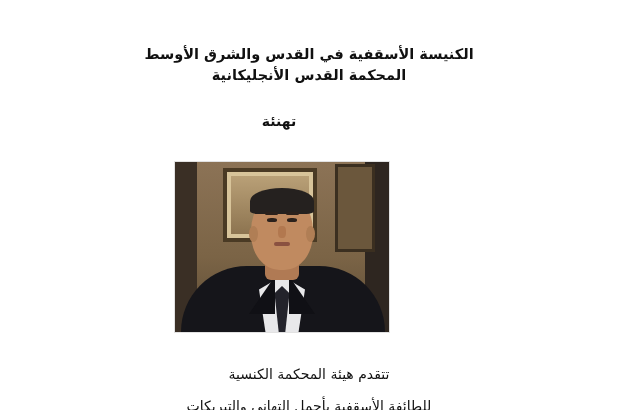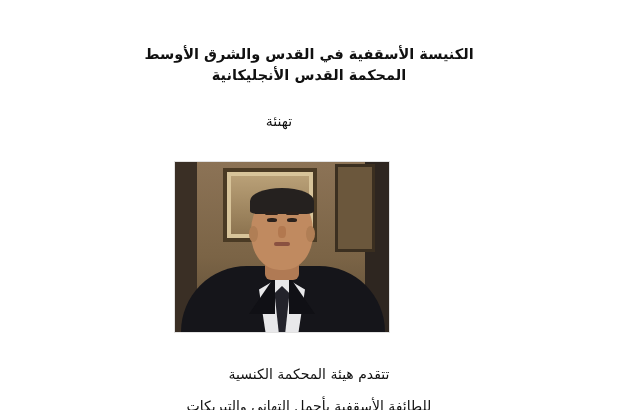--- a/index.html
+++ b/index.html
@@ -36,21 +36,21 @@
     letter-spacing: 0px;
   }
   .subject {
     position: absolute;
     top: 113px;
     left: 0;
     width: 558px;
     text-align: center;
     direction: rtl;
     font-size: 14px;
-    font-weight: normal;
+    font-weight: bold;
     color: #111111;
   }
   .photo-frame {
     position: absolute;
     top: 161px;
     left: 174px;
     width: 216px;
     height: 172px;
     background: #ffffff;
     box-sizing: border-box;

